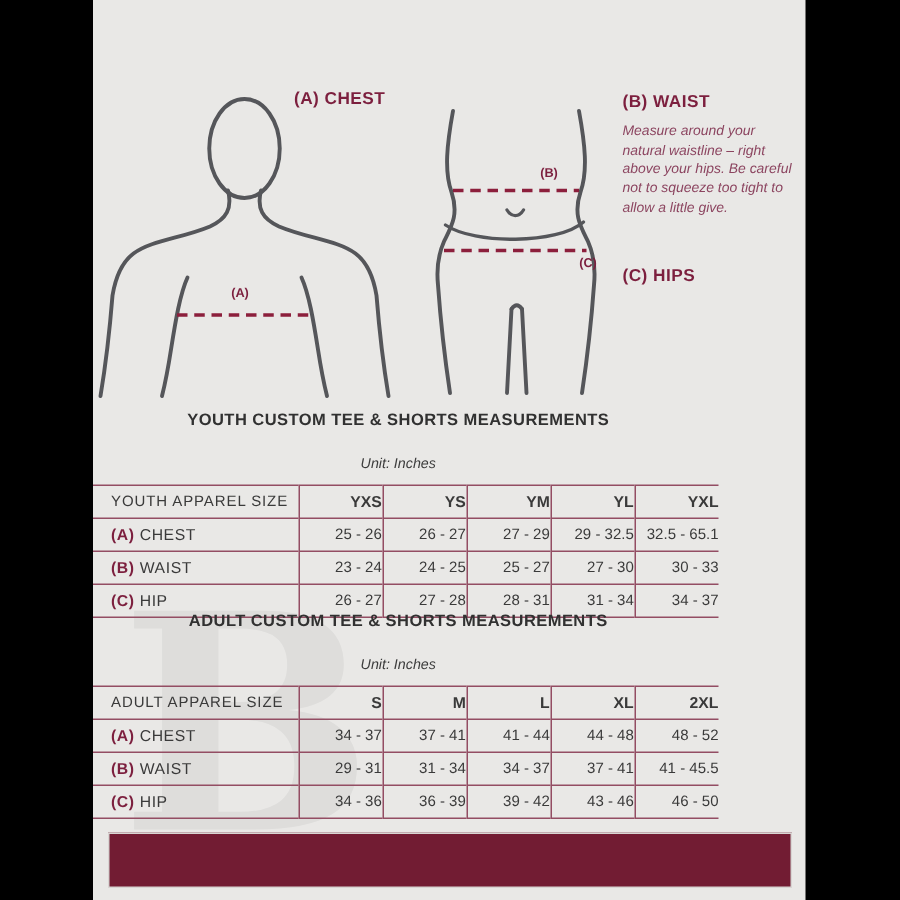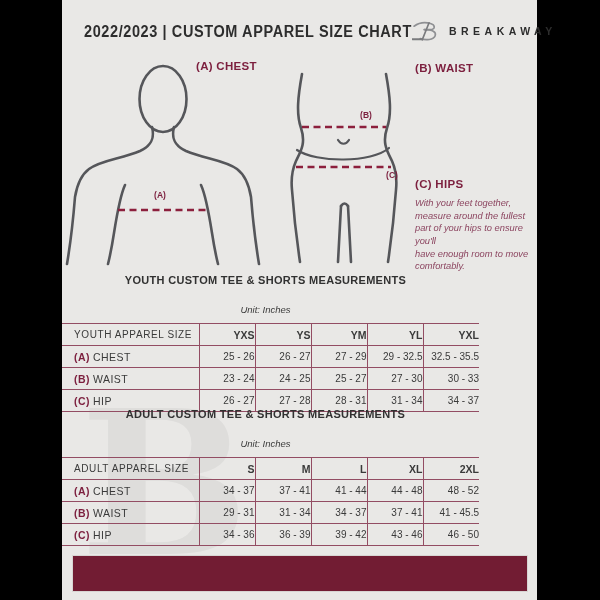--- a/index.html
+++ b/index.html
@@ -50,32 +50,20 @@
                 background:#721c33; border:1px solid #d8d5d3; }
 </style>
 </head>
 <body>
 
 <div class="canvas">
   <div class="page">
 
     <div class="watermark">B</div>
 
-    <header class="topbar">
-      <div class="doc-title">2022/2023 | CUSTOM APPAREL SIZE CHART</div>
-      <div class="brand">
-        <svg class="brand-icon" width="30" height="24" viewBox="0 0 44 32" fill="none" stroke="#8f9093" stroke-width="2.4" stroke-linecap="round">
-          <path d="M3 9 C 10 4, 20 3, 27 5 C 34 7, 35 13, 27 14 L 18 14"></path>
-          <path d="M18 14 C 30 14, 36 17, 34 23 C 32 29, 20 30, 12 27"></path>
-          <path d="M25 4 L 15 29" stroke="#7a7b7e"></path>
-          <path d="M1 28 L 14 28" stroke="#7a7b7e" stroke-width="3"></path>
-        </svg>
-        <span class="brand-name">BREAKAWAY</span>
-      </div>
-    </header>
 
     <div class="figures">
       <svg class="bodies" width="475" height="228" viewBox="62 50 475 228" fill="none" stroke="#55565a" stroke-width="2.6" stroke-linecap="round">
 
         <ellipse cx="163" cy="99" rx="23.5" ry="33"></ellipse>
         <path d="M152 127 C 155 139, 151 146, 140 151 C 121 159, 101 160, 89 169 C 81 175, 77 185, 75 197 C 73 222, 70 246, 67 264"></path>
         <path d="M174 127 C 171 139, 175 146, 186 151 C 205 159, 225 160, 237 169 C 245 175, 249 185, 251 197 C 253 222, 256 246, 259 264"></path>
         <path d="M125 185 C 120 196, 117 214, 114 233 C 112 246, 110 256, 108 264"></path>
         <path d="M201 185 C 206 196, 209 214, 212 233 C 214 246, 216 256, 218 264"></path>
 
@@ -96,25 +84,24 @@
 
       <div class="fig-label" style="left:83px; top:140px;">(A)</div>
       <div class="fig-label" style="left:289px; top:60px;">(B)</div>
       <div class="fig-label" style="left:315px; top:120px;">(C)</div>
 
       <div class="inst" style="left:134px; top:10px; width:115px;">
         <div class="inst-title">(A) CHEST</div>
       </div>
       <div class="inst" style="left:353px; top:12px; width:115px;">
         <div class="inst-title">(B) WAIST</div>
+        <div class="inst-text">Measure around your natural waistline – right above your hips. Be careful not to squeeze too tight to allow a little give.</div>
       </div>
       <div class="inst" style="left:353px; top:128px; width:122px;">
         <div class="inst-title">(C) HIPS</div>
-        <div class="inst-text">With your feet together, measure around the fullest part of your hips to ensure you'll
-have enough room to move comfortably.</div>
       </div>
     </div>
 
     <section class="table-block youth">
       <div class="tb-title">YOUTH CUSTOM TEE &amp; SHORTS MEASUREMENTS</div>
       <div class="tb-unit">Unit: Inches</div>
       <table class="size">
         <colgroup>
             <col style="width:137px">
             <col style="width:56px">
@@ -136,21 +123,21 @@
         <tbody>
           <tr>
             <td class="rowhead">
               <span class="pfx">(A)</span> 
               <span>CHEST</span>
             </td>
             <td>25 - 26</td>
             <td>26 - 27</td>
             <td>27 - 29</td>
             <td>29 - 32.5</td>
-            <td>32.5 - 35.5</td>
+            <td>32.5 - 65.1</td>
           </tr>
           <tr>
             <td class="rowhead">
               <span class="pfx">(B)</span> 
               <span>WAIST</span>
             </td>
             <td>23 - 24</td>
             <td>24 - 25</td>
             <td>25 - 27</td>
             <td>27 - 30</td>

